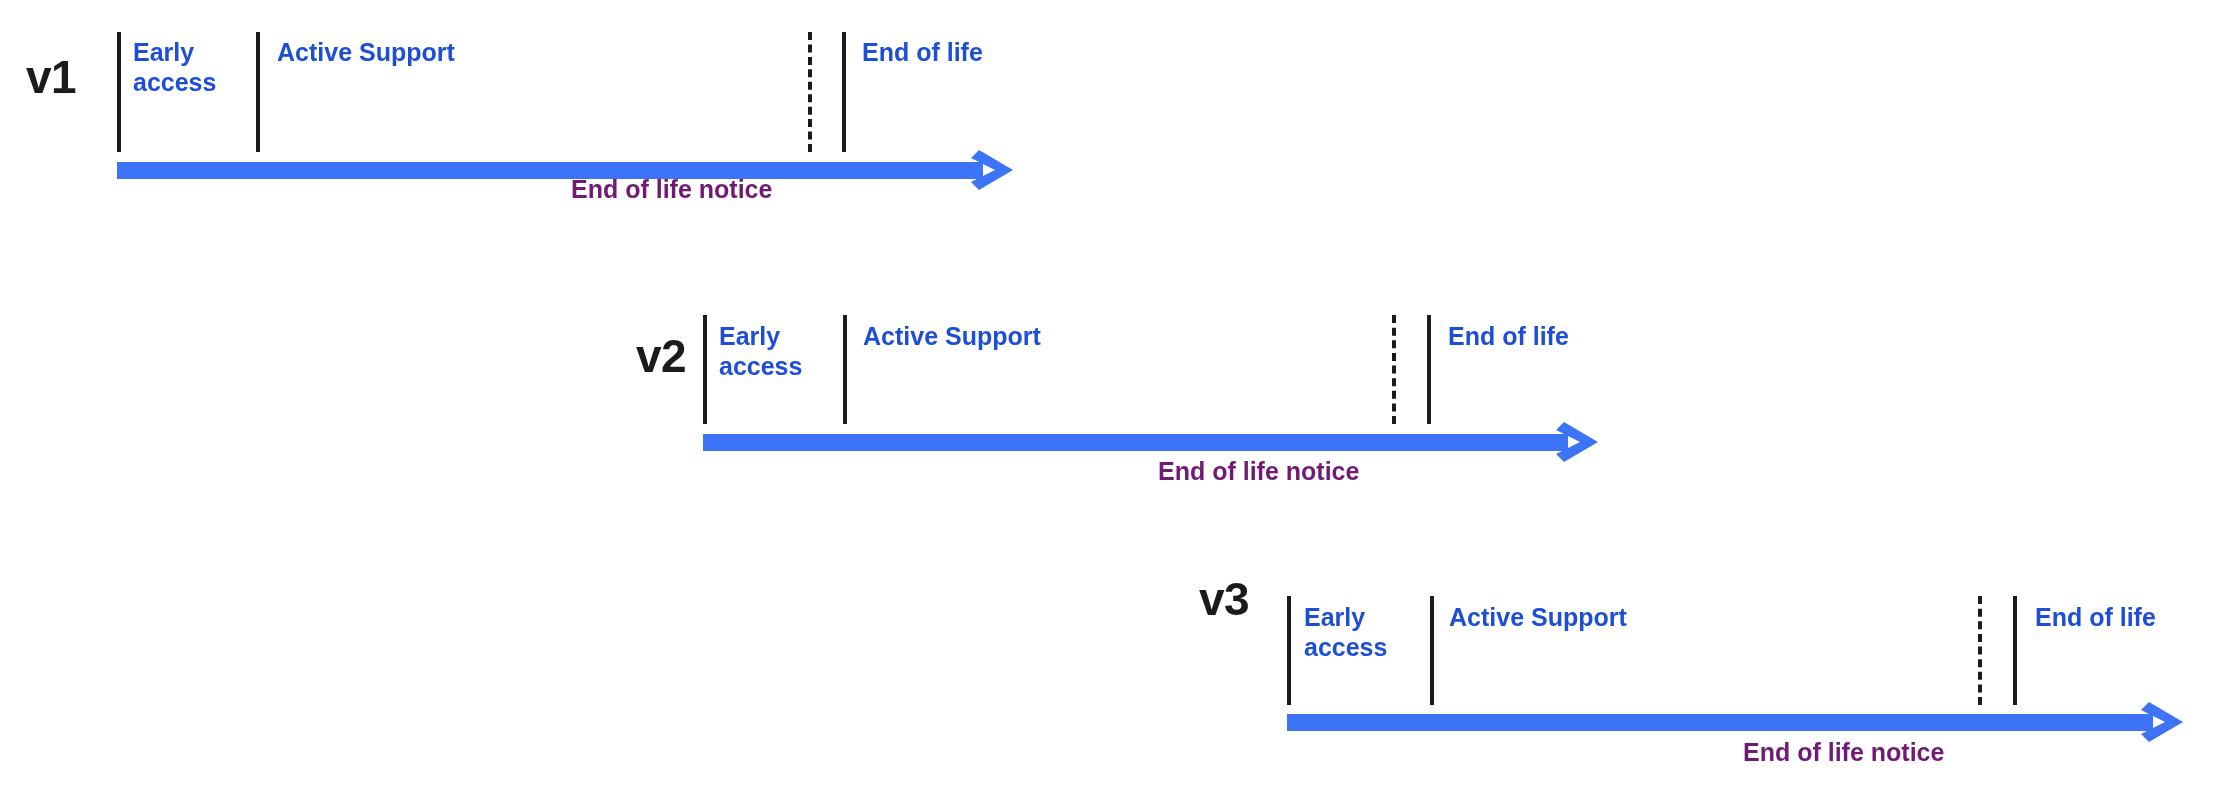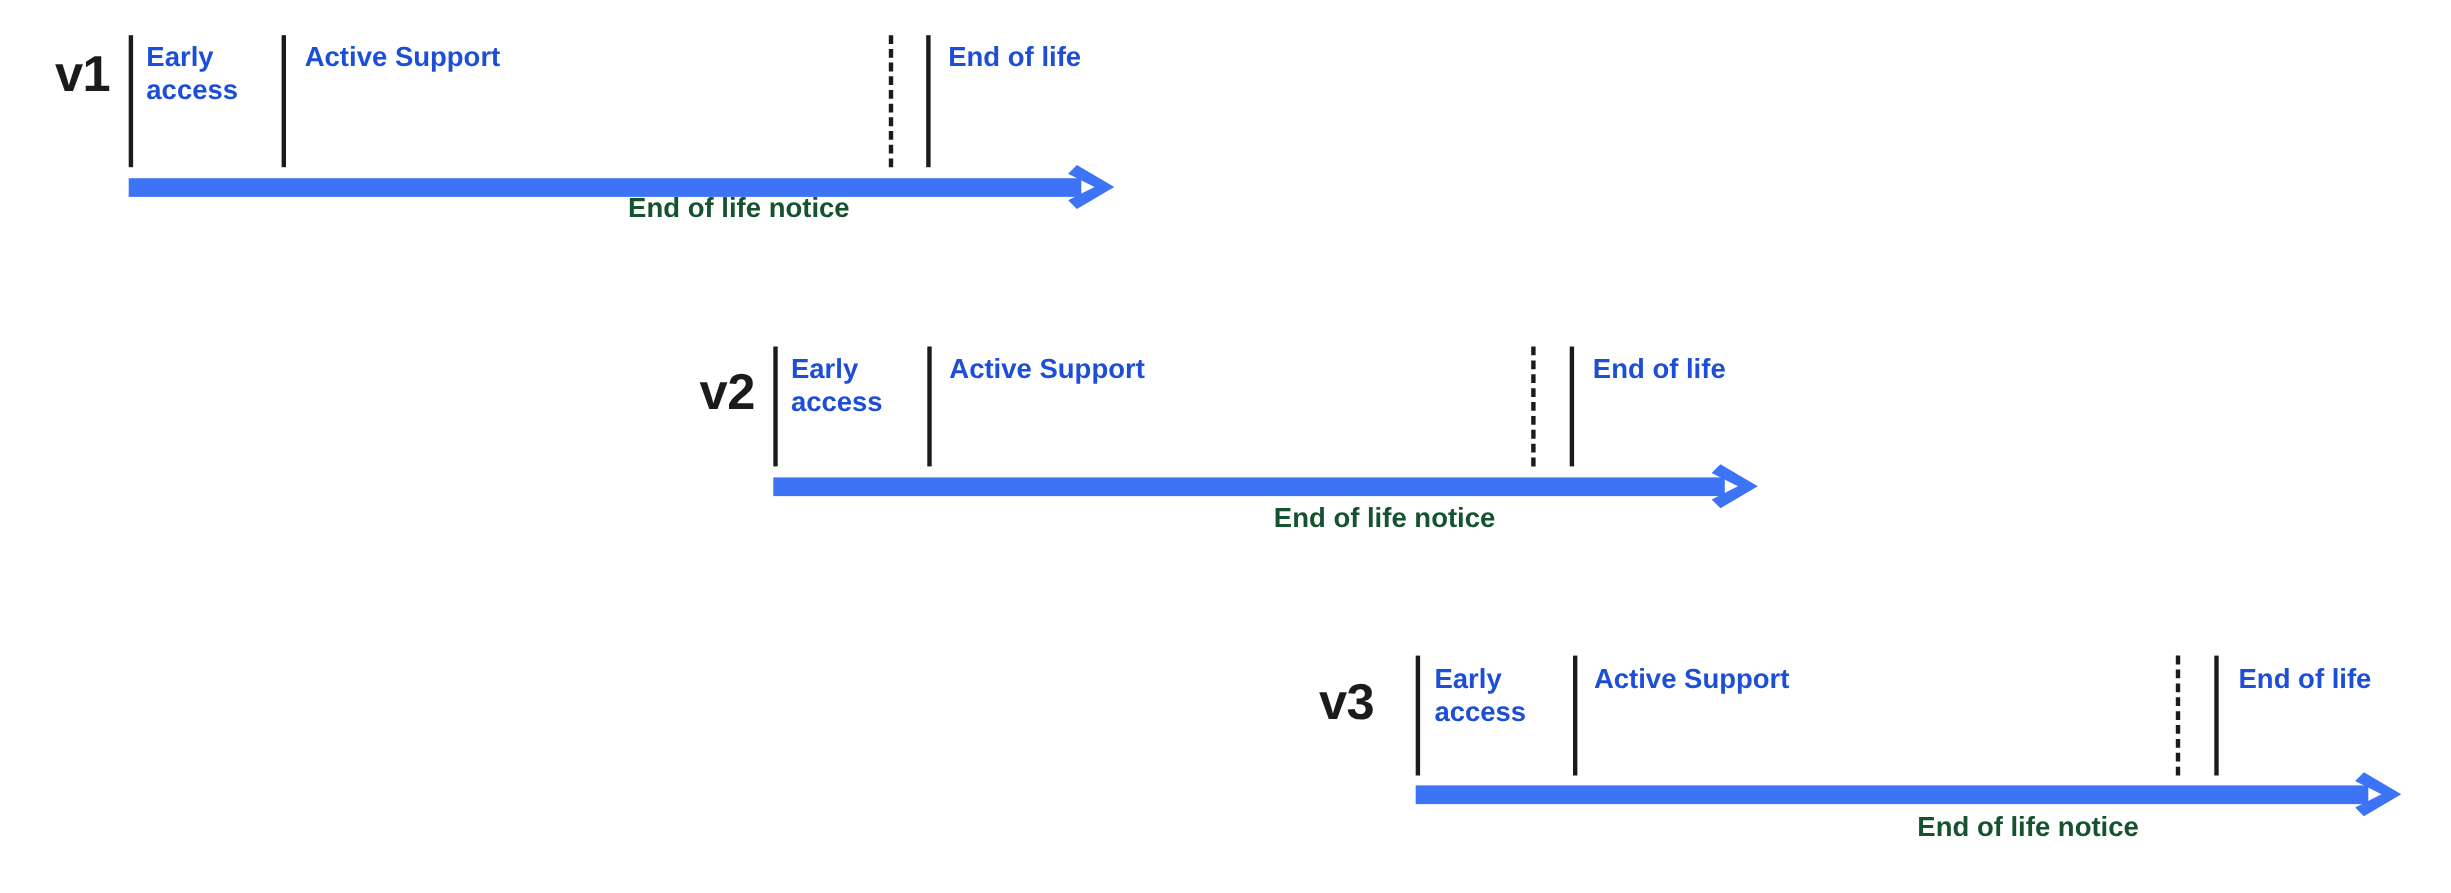--- a/index.html
+++ b/index.html
@@ -56,21 +56,21 @@
     font-weight: 700;
     color: #1d4ed8;
     line-height: 1.18;
     white-space: pre-line;
   }
 
   .notice-label {
     position: absolute;
     font-size: 25px;
     font-weight: 700;
-    color: #14532d;
+    color: #701a75;
     line-height: 1.18;
     white-space: nowrap;
   }
 
   .bar-wrap {
     position: absolute;
     height: 44px;
   }
   .bar-shaft {
     position: absolute;
@@ -84,21 +84,21 @@
     height: 44px;
     width: 44px;
   }
   .bar-head svg { display: block; }
 </style>
 </head>
 <body>
 
 <div id="stage">
     <div class="timeline">
-      <div class="version-label" style="left: 26px; top: 44px; margin-left: 24px;">v1</div>
+      <div class="version-label" style="left: 26px; top: 54px;">v1</div>
       <div class="tick" style="left: 117px; top: 32px; height: 120px;"></div>
       <div class="tick" style="left: 256px; top: 32px; height: 120px;"></div>
       <div class="tick dashed" style="left: 808px; top: 32px; height: 120px;"></div>
       <div class="tick" style="left: 842px; top: 32px; height: 120px;"></div>
       <div class="phase-label" style="left: 133px; top: 38px;">Early
 access</div>
       <div class="phase-label" style="left: 277px; top: 38px;">Active Support</div>
       <div class="phase-label" style="left: 862px; top: 38px;">End of life</div>
       <div class="bar-wrap" style="left: 117px; top: 148px; width: 898px;">
         <div class="bar-shaft" style="width: 866px; background: rgb(61, 116, 245);"></div>
@@ -124,21 +124,21 @@
         <div class="bar-shaft" style="width: 865px; background: rgb(61, 116, 245);"></div>
         <div class="bar-head" style="left: 853px;">
           <svg width="44" height="44" viewBox="0 0 44 44">
             <path d="M8 2 L42 22 L8 42 L0 34 L24 22 L0 10 Z" fill="#3d74f5"></path>
           </svg>
         </div>
       </div>
       <div class="notice-label" style="left: 1158px; top: 457px;">End of life notice</div>
     </div>
     <div class="timeline">
-      <div class="version-label" style="left: 1199px; top: 615px;">v3</div>
+      <div class="version-label" style="left: 1199px; top: 576px;">v3</div>
       <div class="tick" style="left: 1287px; top: 596px; height: 109px;"></div>
       <div class="tick" style="left: 1430px; top: 596px; height: 109px;"></div>
       <div class="tick dashed" style="left: 1978px; top: 596px; height: 109px;"></div>
       <div class="tick" style="left: 2013px; top: 596px; height: 109px;"></div>
       <div class="phase-label" style="left: 1304px; top: 603px;">Early
 access</div>
       <div class="phase-label" style="left: 1449px; top: 603px;">Active Support</div>
       <div class="phase-label" style="left: 2035px; top: 603px;">End of life</div>
       <div class="bar-wrap" style="left: 1287px; top: 700px; width: 898px;">
         <div class="bar-shaft" style="width: 866px; background: rgb(61, 116, 245);"></div>

